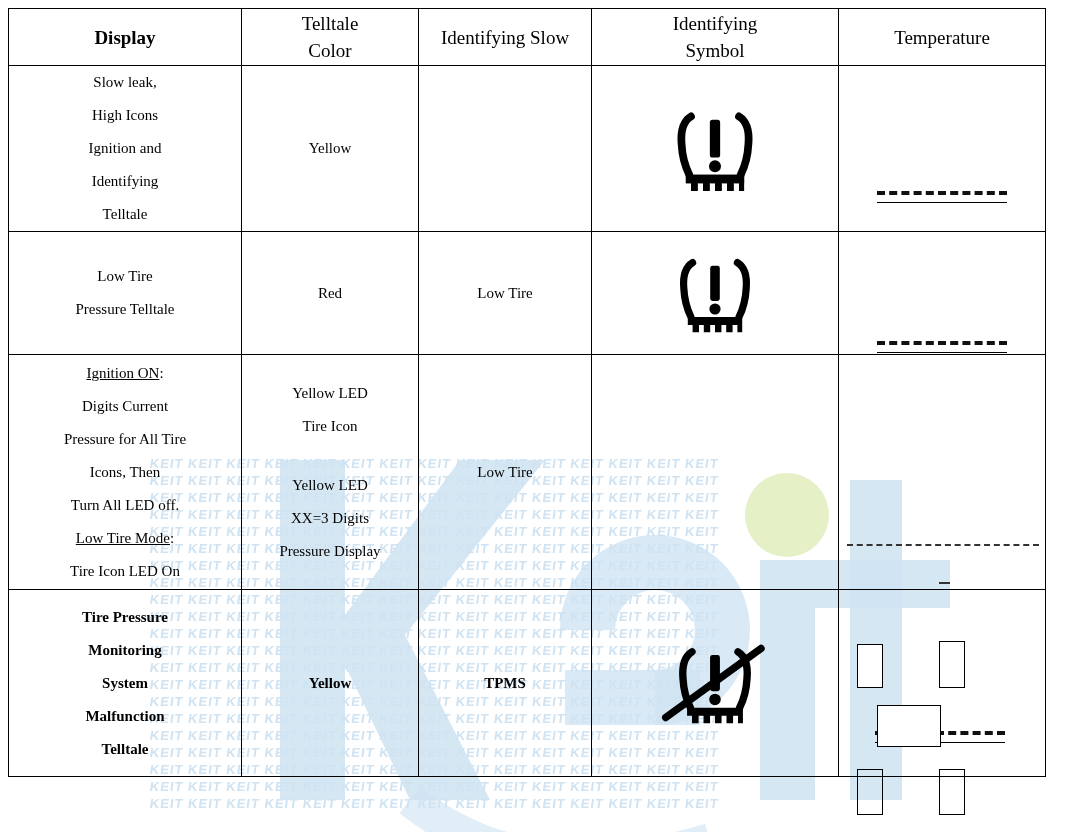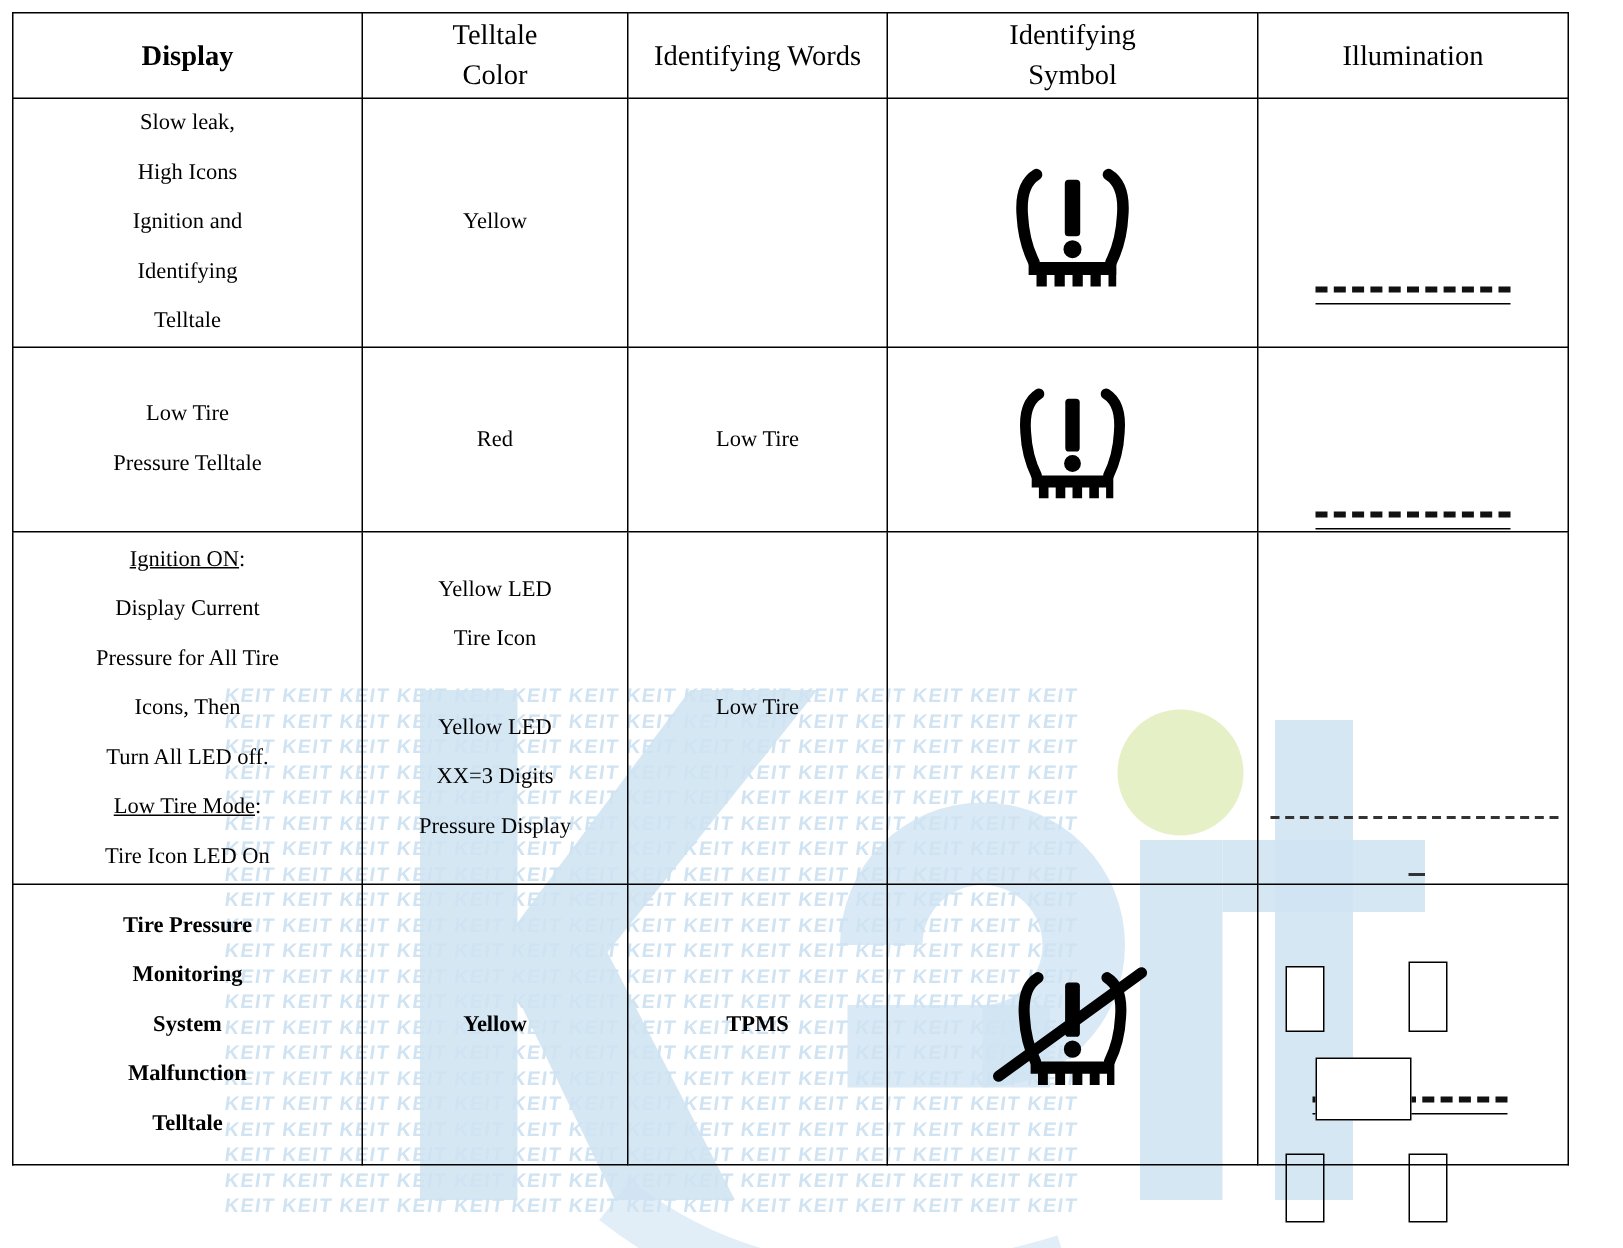--- a/index.html
+++ b/index.html
@@ -200,28 +200,28 @@
     <thead>
       <tr>
         <th class="bold">
           <span>Display</span>
         </th>
         <th>
           <span class="blk">Telltale</span>
           <span class="blk">Color</span>
         </th>
         <th>
-          <span>Identifying Words</span>
+          <span>Identifying Slow</span>
         </th>
         <th>
           <span class="blk">Identifying</span>
           <span class="blk">Symbol</span>
         </th>
         <th>
-          <span>Illumination</span>
+          <span>Temperature</span>
         </th>
       </tr>
     </thead>
 
     <tbody>
 
       <tr class="r1">
         <td>
           <span class="blk">Slow leak,</span>
           <span class="blk">High Icons</span>
@@ -295,21 +295,21 @@
           <div class="illum">
             <div class="dashline" style="left:38px; top:48px; width:130px;"></div>
             <div class="solidline" style="left:38px; top:59px; width:130px;"></div>
           </div>
         </td>
       </tr>
 
       <tr class="r3">
         <td>
           <span class="blk"><span class="u">Ignition ON</span>:</span>
-          <span class="blk">Display Current</span>
+          <span class="blk">Digits Current</span>
           <span class="blk">Pressure for All Tire</span>
           <span class="blk">Icons, Then</span>
           <span class="blk">Turn All LED off.</span>
           <span class="blk"><span class="u">Low Tire Mode</span>:</span>
           <span class="blk">Tire Icon LED On</span>
         </td>
         <td>
           <span class="blk">Yellow LED</span>
           <span class="blk">Tire Icon</span>
           <span class="gap"></span>

